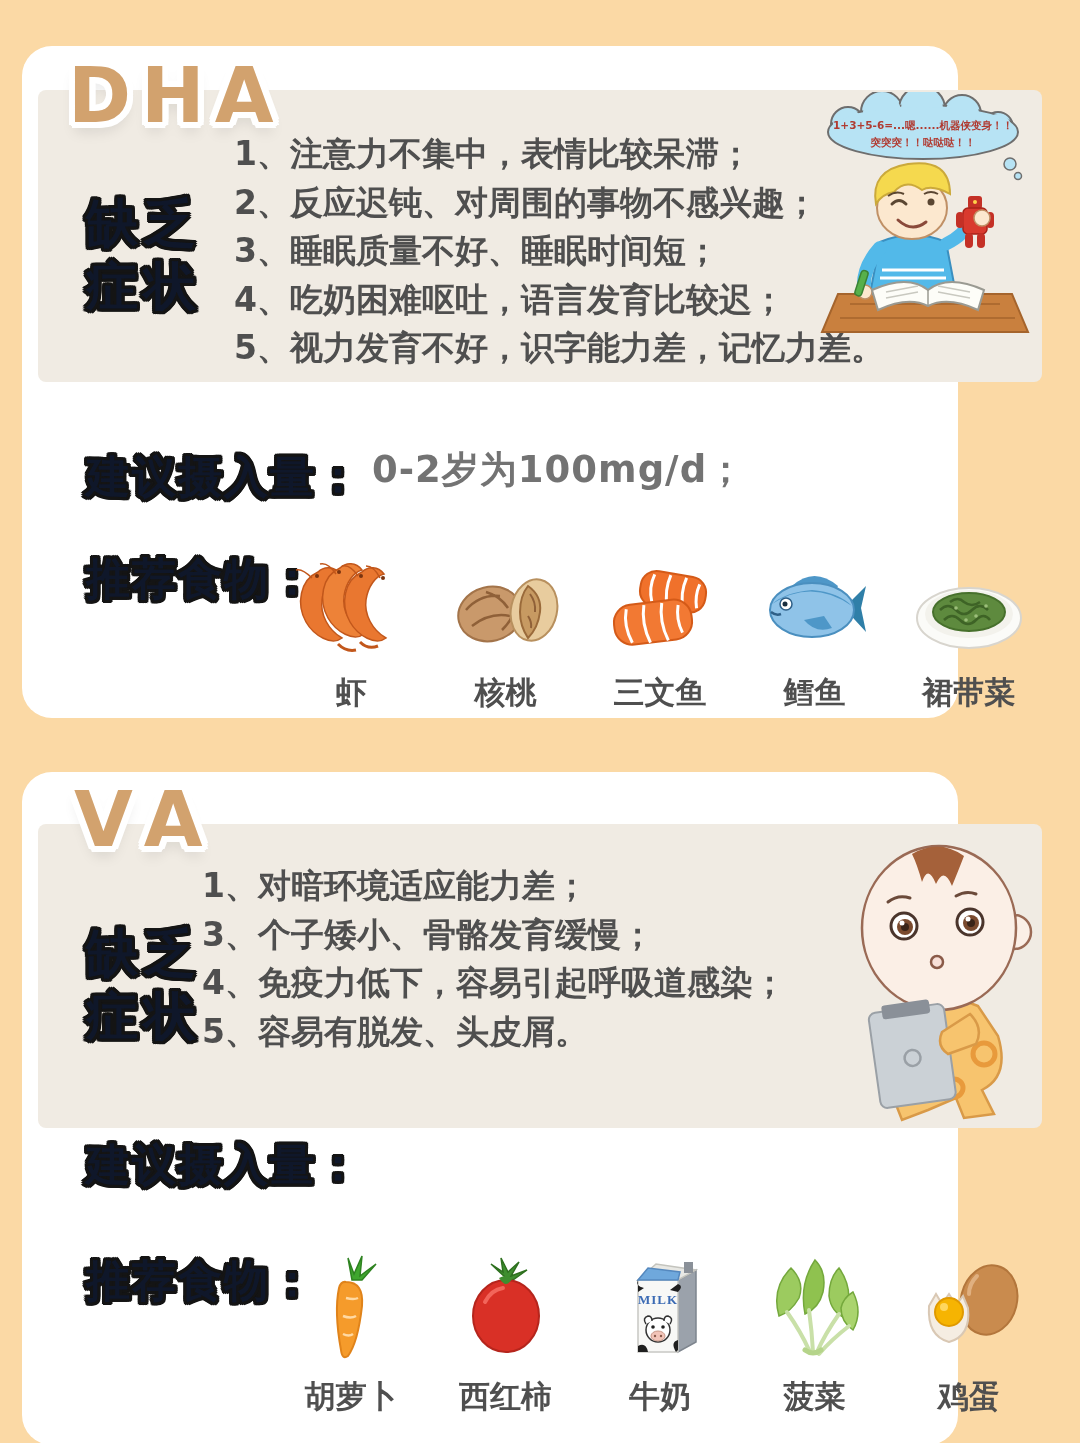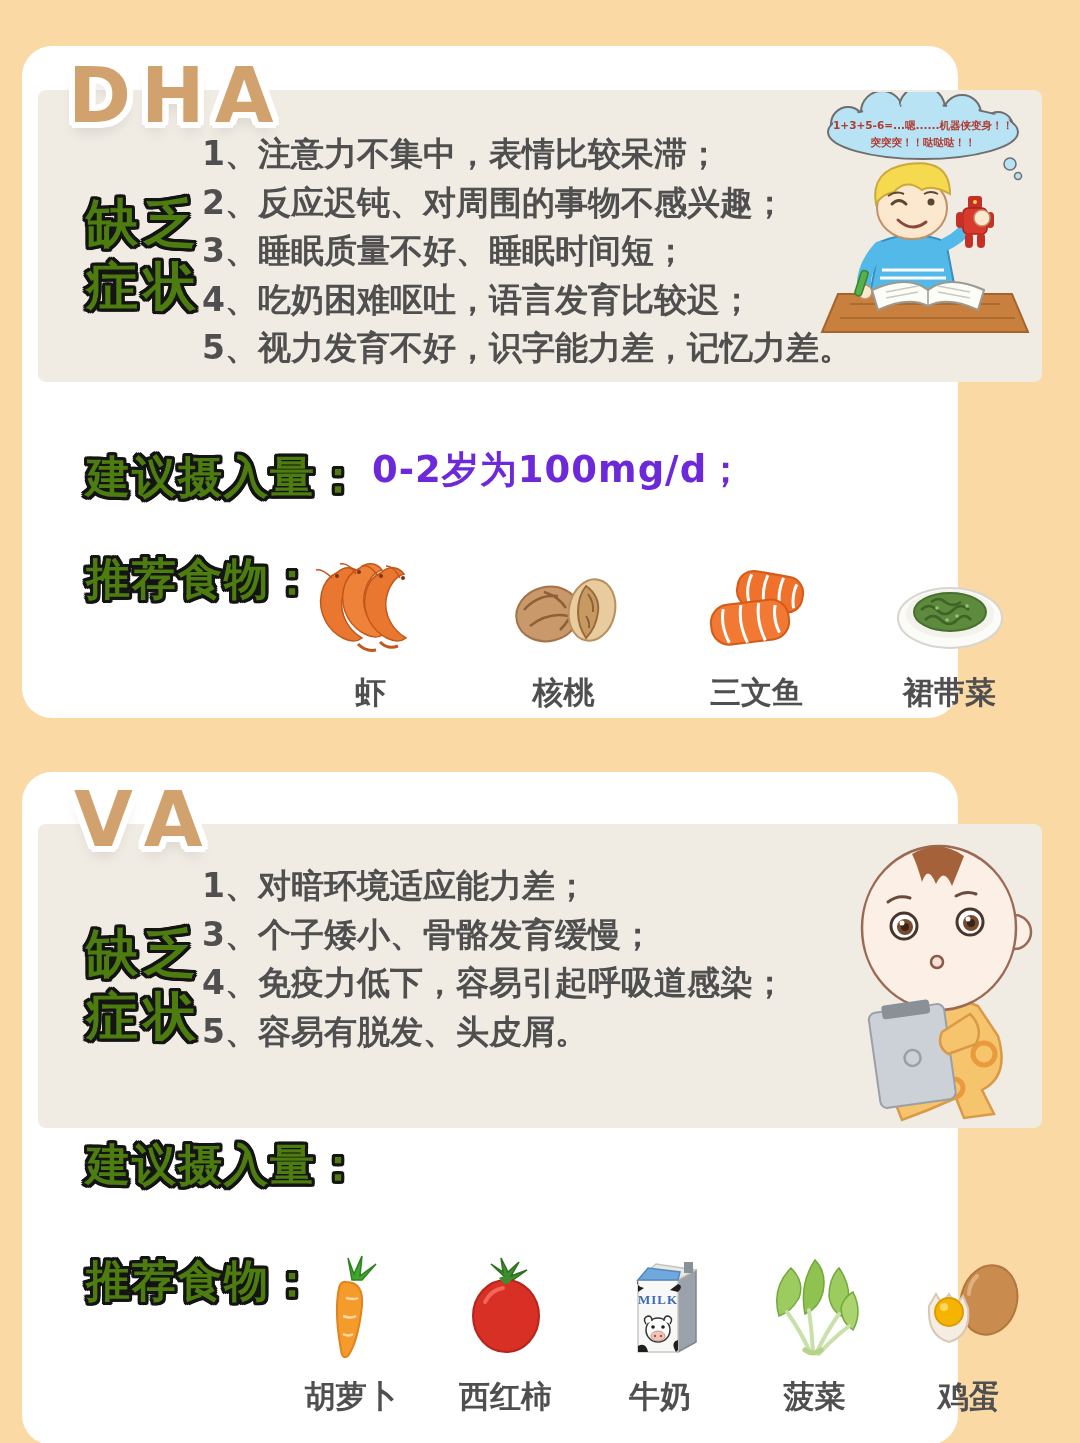--- a/index.html
+++ b/index.html
@@ -21,50 +21,50 @@
       6px 0 0 #FFF, -6px 0 0 #FFF, 0 6px 0 #FFF, 0 -6px 0 #FFF,
       4px 4px 0 #FFF, -4px 4px 0 #FFF, 4px -4px 0 #FFF, -4px -4px 0 #FFF,
       6px 3px 0 #FFF, -6px 3px 0 #FFF, 6px -3px 0 #FFF, -6px -3px 0 #FFF,
       3px 6px 0 #FFF, -3px 6px 0 #FFF, 3px -6px 0 #FFF, -3px -6px 0 #FFF,
       0 10px 14px rgba(0,0,0,0.10);
   }
   .title-dha { left:46px; top:12px; }
   .title-va  { left:52px; top:10px; letter-spacing:16px; }
 
   .stroke-black {
-    color:#4d7c0f; font-weight:900;
+    color:#0f172a; font-weight:900;
     text-shadow:
       3px 0 0 #141414, -3px 0 0 #141414, 0 3px 0 #141414, 0 -3px 0 #141414,
       2px 2px 0 #141414, -2px 2px 0 #141414, 2px -2px 0 #141414, -2px -2px 0 #141414,
       3px 2px 0 #141414, -3px 2px 0 #141414, 3px -2px 0 #141414, -3px -2px 0 #141414,
       2px 3px 0 #141414, -2px 3px 0 #141414, 2px -3px 0 #141414, -2px -3px 0 #141414;
   }
 
   .def-label { position:absolute; left:44px; width:156px; z-index:2; text-align:center;
                font-size:52px; line-height:1.22; letter-spacing:6px; }
   .def-label-dha { top:146px; }
   .def-label-va  { top:150px; }
   .def-label span { display:block; }
 
   .symptoms { position:absolute; left:180px; width:700px; z-index:1; list-style:none; }
-  .symptoms-dha { top:84px; }
+  .symptoms-dha { top:84px;margin-left:32px; }
   .symptoms-va  { top:90px; }
   .symptoms li { font-size:33px; font-weight:bold; color:#4F4F4F; line-height:48.5px; white-space:nowrap; }
 
   .cartoon { position:absolute; z-index:2; }
   .boy-cartoon  { left:788px; top:46px; }
   .baby-cartoon { left:822px; top:60px; }
 
   .intake-label, .foods-label { position:absolute; left:44px; font-size:44px; letter-spacing:2px; white-space:nowrap;padding-left:20px; }
   .intake-label-dha { top:402px; }
   .intake-label-va  { top:364px; }
   .intake-values { position:absolute; left:350px; }
   .intake-values-dha { top:400px; }
   .intake-values-va  { top:362px; }
-  .intake-values div { font-size:37px; font-weight:bold; color:#6d28d9; line-height:48px; letter-spacing:1px; white-space:nowrap; }
+  .intake-values div { font-size:37px; font-weight:bold; color:#737373; line-height:48px; letter-spacing:1px; white-space:nowrap; }
 
   .foods-label-dha { top:504px; }
   .foods-label-va  { top:480px; }
 
   .foods-row { position:absolute; left:252px; width:772px; display:flex; }
   .foods-row-dha { top:512px; }
   .foods-row-va  { top:482px; }
   .food { flex:1; display:flex; flex-direction:column; align-items:center; }
   .food-icon { height:104px; display:flex; align-items:flex-start; justify-content:center;font-family:Liberation Serif, serif; }
   .foods-row-va .food-icon { height:112px; }
@@ -198,20 +198,35 @@
             <g transform="rotate(-7 52 64)">
               <rect x="12" y="44" width="78" height="40" rx="18" fill="#F27933" stroke="#D45A18" stroke-width="2"></rect>
               <path d="M26,48 q-5,16 2,34 M44,46 q-5,18 2,38 M62,46 q-5,18 2,38 M78,50 q-4,14 1,28" stroke="#FFFFFF" stroke-width="3" fill="none"></path>
             </g>
           </svg>
         </div>
         <div class="food-name">三文鱼</div>
       </div>
       <div class="food">
         <div class="food-icon">
+          <svg width="112" height="100" viewBox="0 0 112 100">
+            <polygon points="86,50 108,28 103,50 108,74" fill="#2F7FA8"></polygon>
+            <path d="M34,28 Q56,8 80,28 L74,40 L40,40 Z" fill="#4E97C8"></path>
+            <ellipse cx="54" cy="52" rx="42" ry="27" fill="#8FC3E8" stroke="#4A8FBF" stroke-width="2"></ellipse>
+            <path d="M14,46 Q54,20 94,48 Q80,34 54,32 Q28,34 14,46 Z" fill="#4E97C8"></path>
+            <path d="M46,62 Q58,76 74,70 L66,58 Z" fill="#4E97C8"></path>
+            <circle cx="28" cy="46" r="6" fill="#FFFFFF" stroke="#2E5F87" stroke-width="1.5"></circle>
+            <circle cx="27" cy="46" r="2.5" fill="#1A2E3E"></circle>
+            <path d="M13,54 q5,4 10,2" stroke="#2E5F87" stroke-width="2.5" fill="none"></path>
+          </svg>
+        </div>
+        <div class="food-name">鳕鱼</div>
+      </div>
+      <div class="food">
+        <div class="food-icon">
           <svg width="118" height="100" viewBox="0 0 118 100">
             <ellipse cx="59" cy="60" rx="52" ry="30" fill="#FBFBF8" stroke="#D8D5CE" stroke-width="2"></ellipse>
             <ellipse cx="59" cy="56" rx="44" ry="24" fill="#F3F2EC"></ellipse>
             <ellipse cx="59" cy="54" rx="36" ry="19" fill="#5E8A3E" stroke="#47702C" stroke-width="2"></ellipse>
             <path d="M30,52 q8,-8 16,0 q8,8 16,0 q8,-8 16,0 M34,62 q8,-8 16,0 q8,8 16,0 q8,-8 14,0 M40,44 q8,-6 14,0 q8,6 16,0" stroke="#3E6326" stroke-width="2.5" fill="none"></path>
             <circle cx="46" cy="50" r="1.8" fill="#9CBF7A"></circle>
               <circle cx="66" cy="58" r="1.8" fill="#9CBF7A"></circle>
             <circle cx="76" cy="48" r="1.8" fill="#9CBF7A"></circle>
               <circle cx="56" cy="62" r="1.8" fill="#9CBF7A"></circle>
           </svg>

